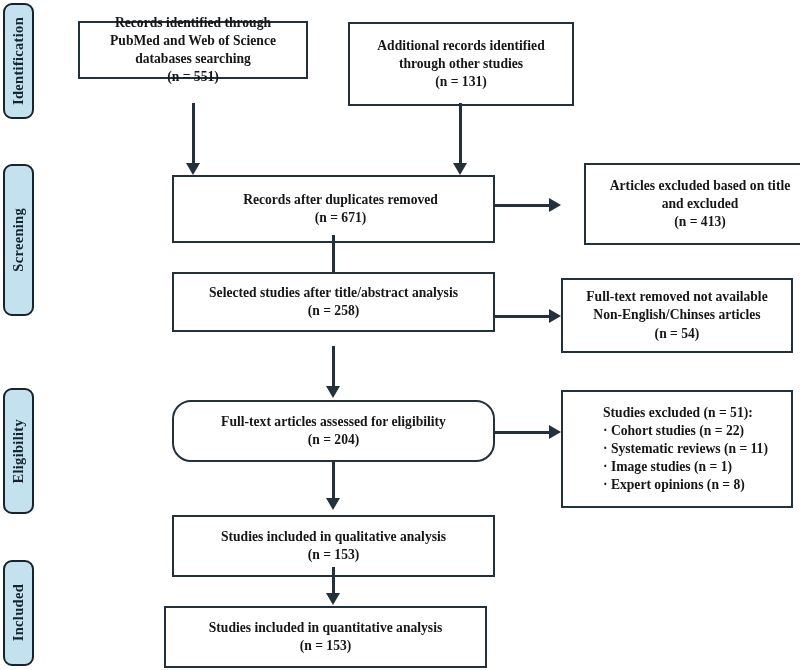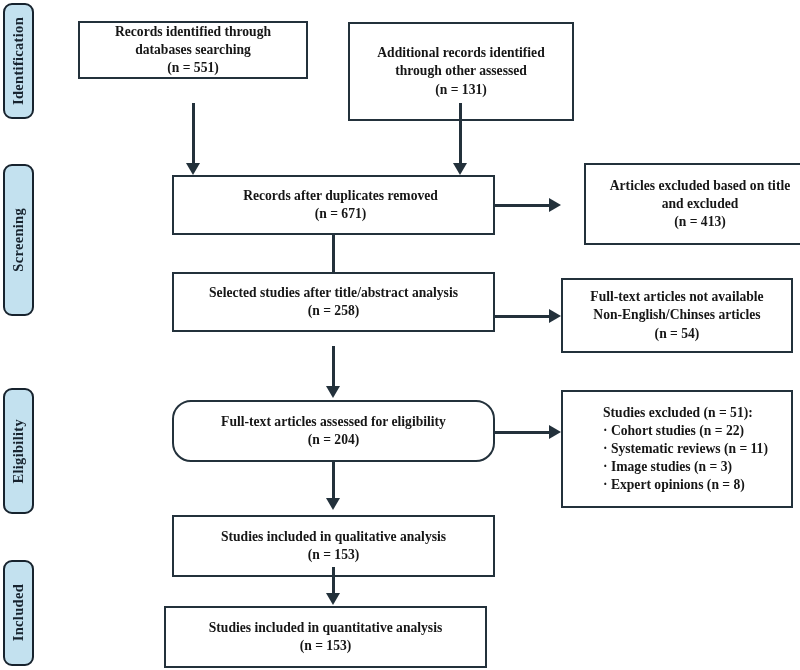--- a/index.html
+++ b/index.html
@@ -77,40 +77,41 @@
   <div class="stage" style="left:3px;top:388px;width:31px;height:126px;">
     <span>Eligibility</span>
   </div>
   <div class="stage" style="left:3px;top:560px;width:31px;height:106px;">
     <span>Included</span>
   </div>
 
   <div class="box" style="left:78px;top:21px;width:230px;height:58px;">
     <div class="lines">
       <div>Records identified through</div>
+      <div>PubMed and Web of Science</div>
       <div>databases searching</div>
       <div>(n = 551)</div>
     </div>
   </div>
 
-  <div class="box" style="left:348px;top:22px;width:226px;height:99px;">
+  <div class="box" style="left:348px;top:22px;width:226px;height:84px;">
     <div class="lines">
       <div>Additional records identified</div>
-      <div>through other assessed</div>
+      <div>through other studies</div>
       <div>(n = 131)</div>
     </div>
   </div>
 
   <div class="vline" style="left:192px;top:103px;height:62px;"></div>
   <div class="arrow-down" style="left:186px;top:163px;"></div>
 
   <div class="vline" style="left:459px;top:103px;height:62px;"></div>
   <div class="arrow-down" style="left:453px;top:163px;"></div>
 
-  <div class="box" style="left:172px;top:175px;width:323px;height:60px;padding-left:22px;">
+  <div class="box" style="left:172px;top:175px;width:323px;height:68px;padding-left:22px;">
     <div class="lines">
       <div>Records after duplicates removed</div>
       <div>(n = 671)</div>
     </div>
   </div>
 
   <div class="hline" style="left:495px;top:204px;width:54px;"></div>
   <div class="arrow-right" style="left:549px;top:198px;"></div>
 
   <div class="box" style="left:561px;top:163px;width:232px;height:82px;margin-left:23px;">
@@ -129,21 +130,21 @@
       <div>Selected studies after title/abstract analysis</div>
       <div>(n = 258)</div>
     </div>
   </div>
 
   <div class="hline" style="left:495px;top:315px;width:54px;"></div>
   <div class="arrow-right" style="left:549px;top:309px;"></div>
 
   <div class="box" style="left:561px;top:278px;width:232px;height:75px;">
     <div class="lines">
-      <div>Full-text articles not available</div>
+      <div>Full-text removed not available</div>
       <div>Non-English/Chinses articles</div>
       <div>(n = 54)</div>
     </div>
   </div>
 
   <div class="vline" style="left:332px;top:346px;height:42px;"></div>
   <div class="arrow-down" style="left:326px;top:386px;"></div>
 
   <div class="box" style="left:172px;top:400px;width:323px;height:62px;border-radius:19px;">
     <div class="lines">
@@ -153,21 +154,21 @@
   </div>
 
   <div class="hline" style="left:495px;top:431px;width:54px;"></div>
   <div class="arrow-right" style="left:549px;top:425px;"></div>
 
   <div class="box left-align" style="left:561px;top:390px;width:232px;height:118px;padding-left:32px;">
     <div class="lines">
       <div>Studies excluded (n = 51):</div>
       <div>· Cohort studies (n = 22)</div>
       <div>· Systematic reviews (n = 11)</div>
-      <div>· Image studies (n = 3)</div>
+      <div>· Image studies (n = 1)</div>
       <div>· Expert opinions (n = 8)</div>
     </div>
   </div>
 
   <div class="vline" style="left:332px;top:462px;height:38px;"></div>
   <div class="arrow-down" style="left:326px;top:498px;"></div>
 
   <div class="box" style="left:172px;top:515px;width:323px;height:62px;">
     <div class="lines">
       <div>Studies included in qualitative analysis</div>

